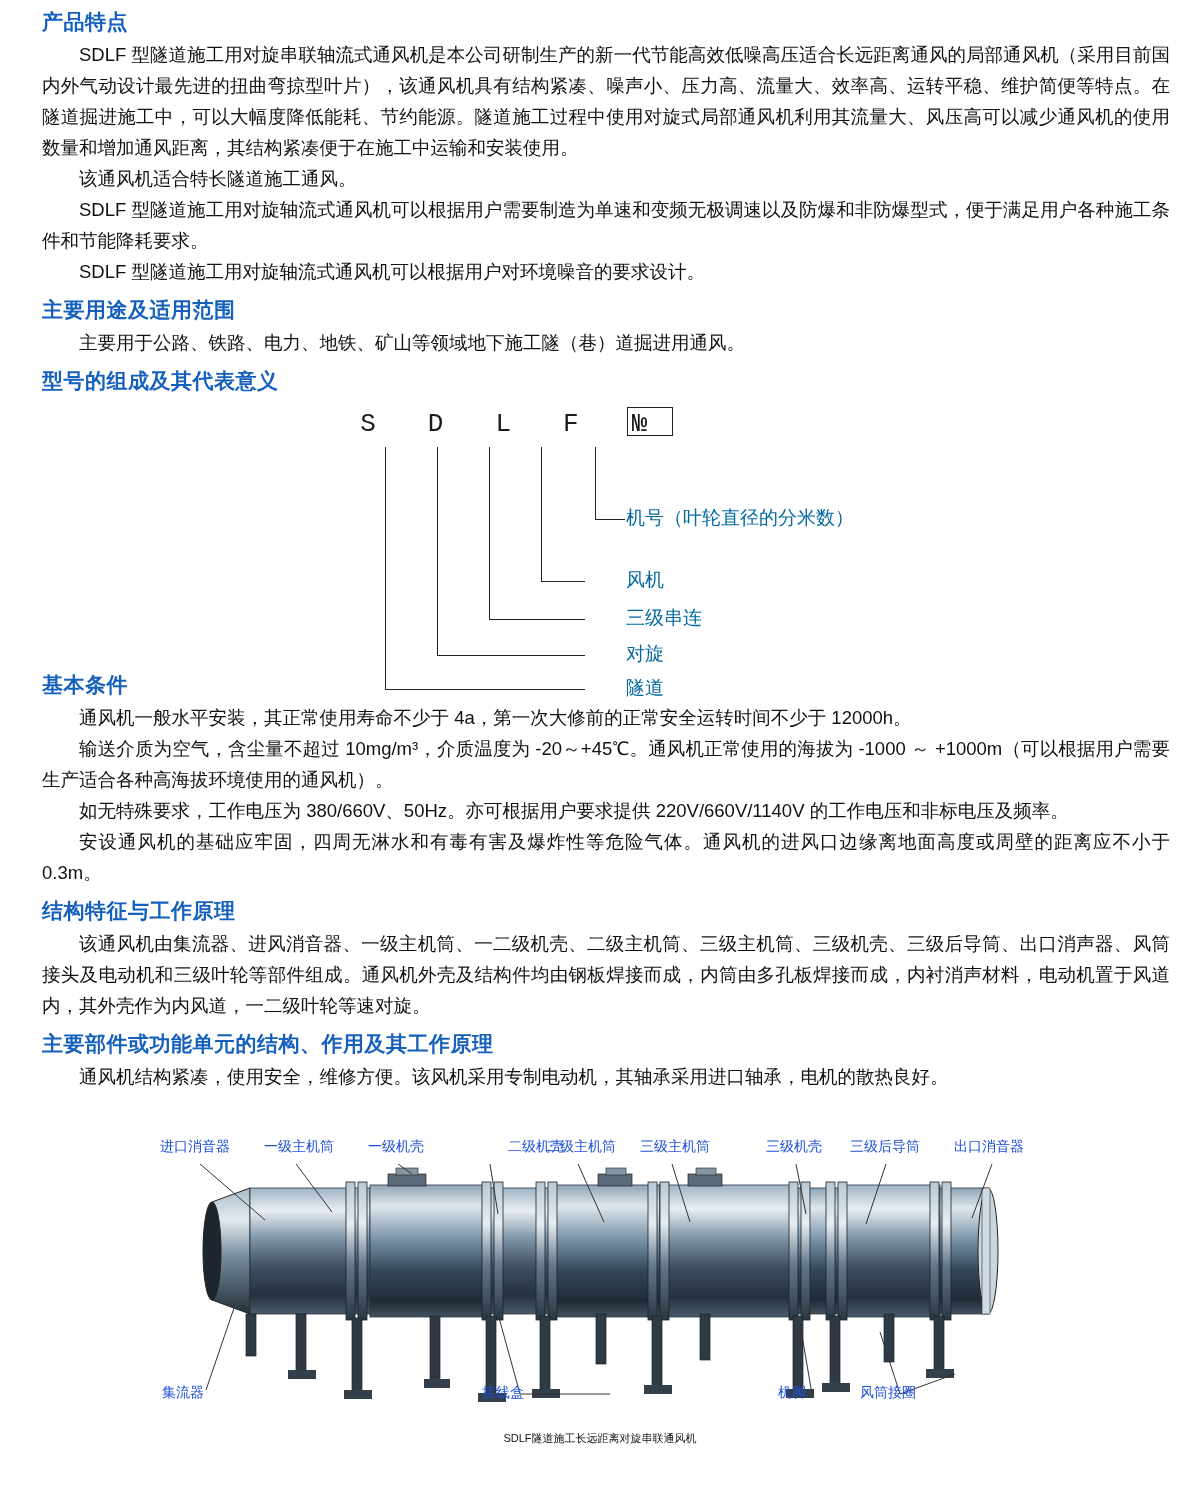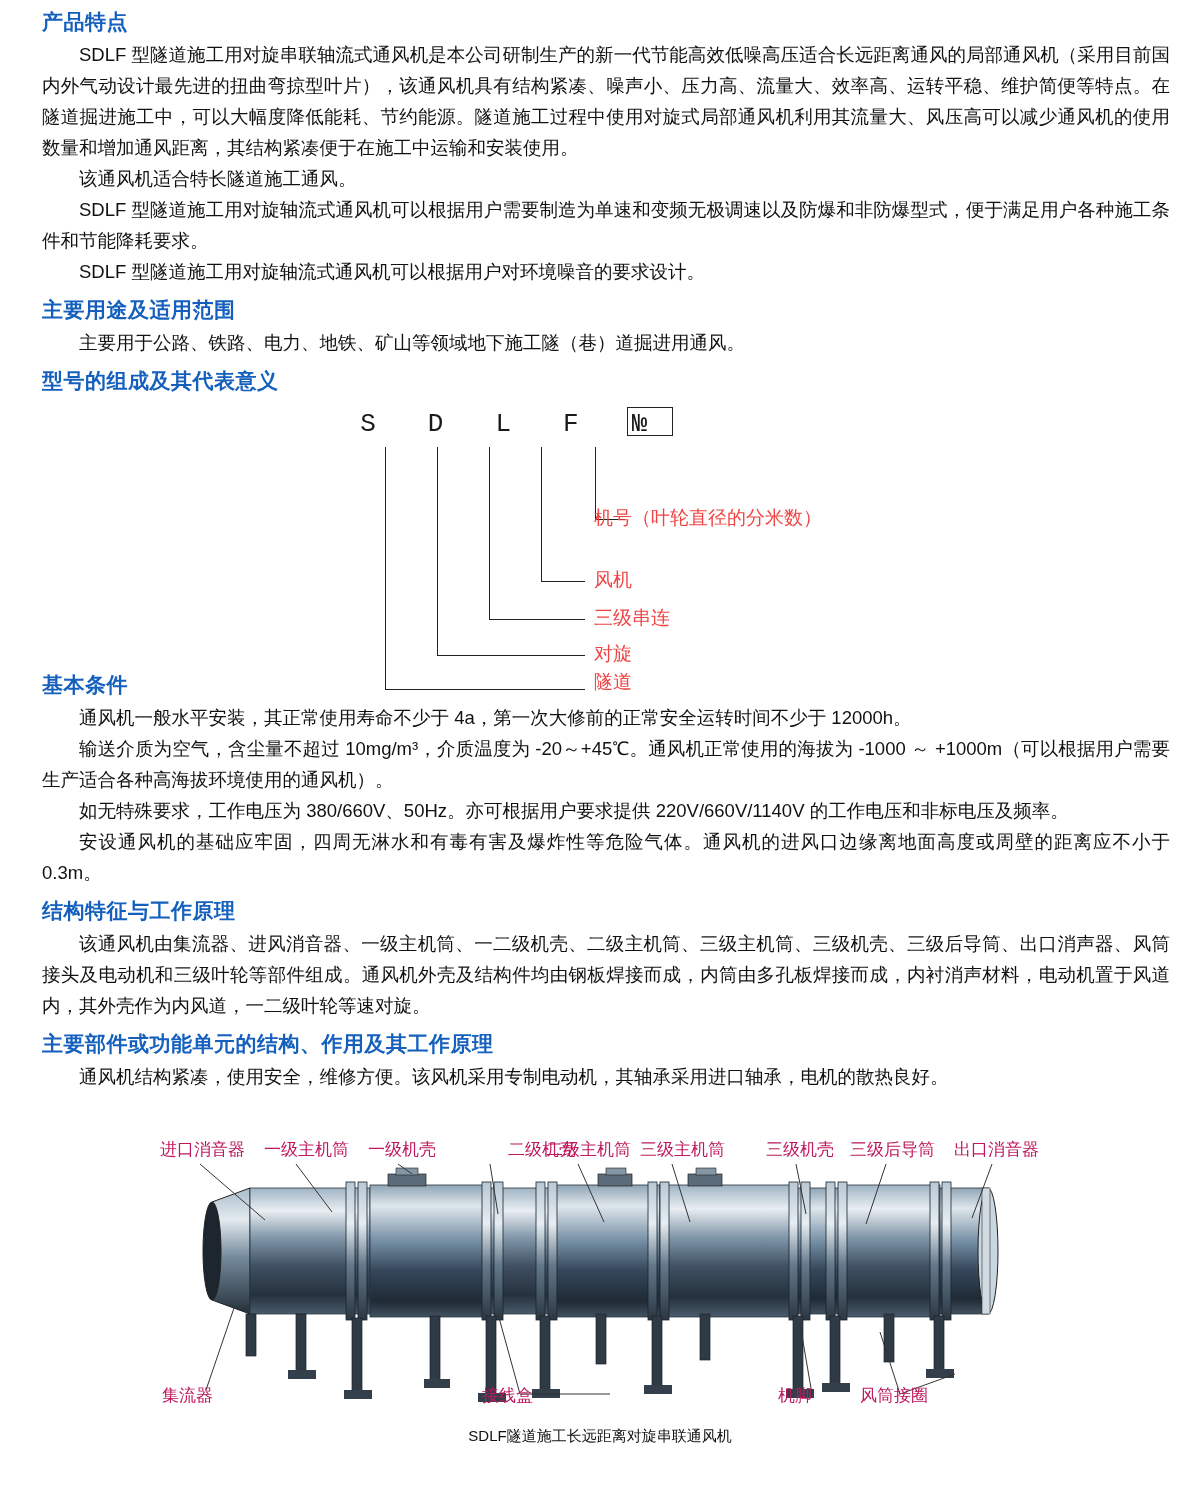--- a/index.html
+++ b/index.html
@@ -74,44 +74,45 @@
     border-left: 1.3px solid #222;
   }
   .hline {
     position: absolute;
     height: 0;
     border-top: 1.3px solid #222;
   }
   .dlabel {
     position: absolute;
     font-size: 19px;
-    color: #ef4444;
+    color: #0369a1;
     white-space: nowrap;
+    margin-left: 32px;
   }
 
   
   .figure-wrap {
     position: relative;
     width: 1200px;
     height: 352px;
     margin-top: 10px;
   }
   .fig-label {
     position: absolute;
-    font-size: 17px;
-    color: #be185d;
+    font-size: 14px;
+    color: #1d4ed8;
     white-space: nowrap;
   }
   .fig-caption {
     position: absolute;
     left: 0;
     right: 0;
     bottom: 8px;
     text-align: center;
-    font-size: 15px;
+    font-size: 11px;
     color: #111;
   }
   svg.fan { position: absolute; left: 0; top: 0; }
 </style>
 </head>
 <body>
 
 <div class="page">
   <div class="content">
 
@@ -157,21 +158,21 @@
         <div class="vline" style="left:395px; top:38px; height:208px;"></div>
         <div class="hline" style="left:395px; top:246px; width:148px;"></div>
 
         <div class="vline" style="left:343px; top:38px; height:242px;"></div>
         <div class="hline" style="left:343px; top:280px; width:200px;"></div>
 
         <div class="dlabel" style="left:552px; top:96px;">机号（叶轮直径的分米数）</div>
         <div class="dlabel" style="left:552px; top:158px;">风机</div>
         <div class="dlabel" style="left:552px; top:196px;">三级串连</div>
         <div class="dlabel" style="left:552px; top:232px;">对旋</div>
-        <div class="dlabel" style="left:552px; top:260px;">隧道</div>
+        <div class="dlabel" style="left:552px; top:266px;">隧道</div>
       </div>
     </div>
 
     <div class="block">
       <h2 class="section-head">基本条件</h2>
       <p class="para indent">通风机一般水平安装，其正常使用寿命不少于 4a，第一次大修前的正常安全运转时间不少于 12000h。</p>
       <p class="para indent">输送介质为空气，含尘量不超过 10mg/m³，介质温度为 -20～+45℃。通风机正常使用的海拔为 -1000 ～ +1000m（可以根据用户需要生产适合各种高海拔环境使用的通风机）。</p>
       <p class="para indent">如无特殊要求，工作电压为 380/660V、50Hz。亦可根据用户要求提供 220V/660V/1140V 的工作电压和非标电压及频率。</p>
       <p class="para indent">安设通风机的基础应牢固，四周无淋水和有毒有害及爆炸性等危险气体。通风机的进风口边缘离地面高度或周壁的距离应不小于 0.3m。</p>
     </div>

